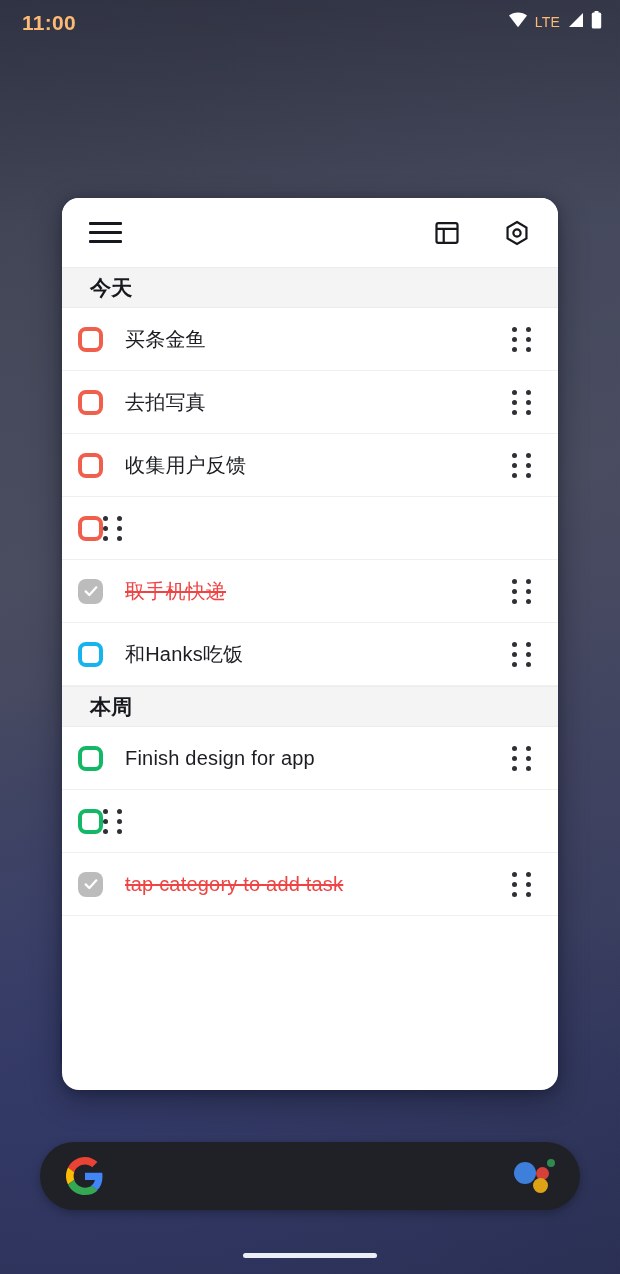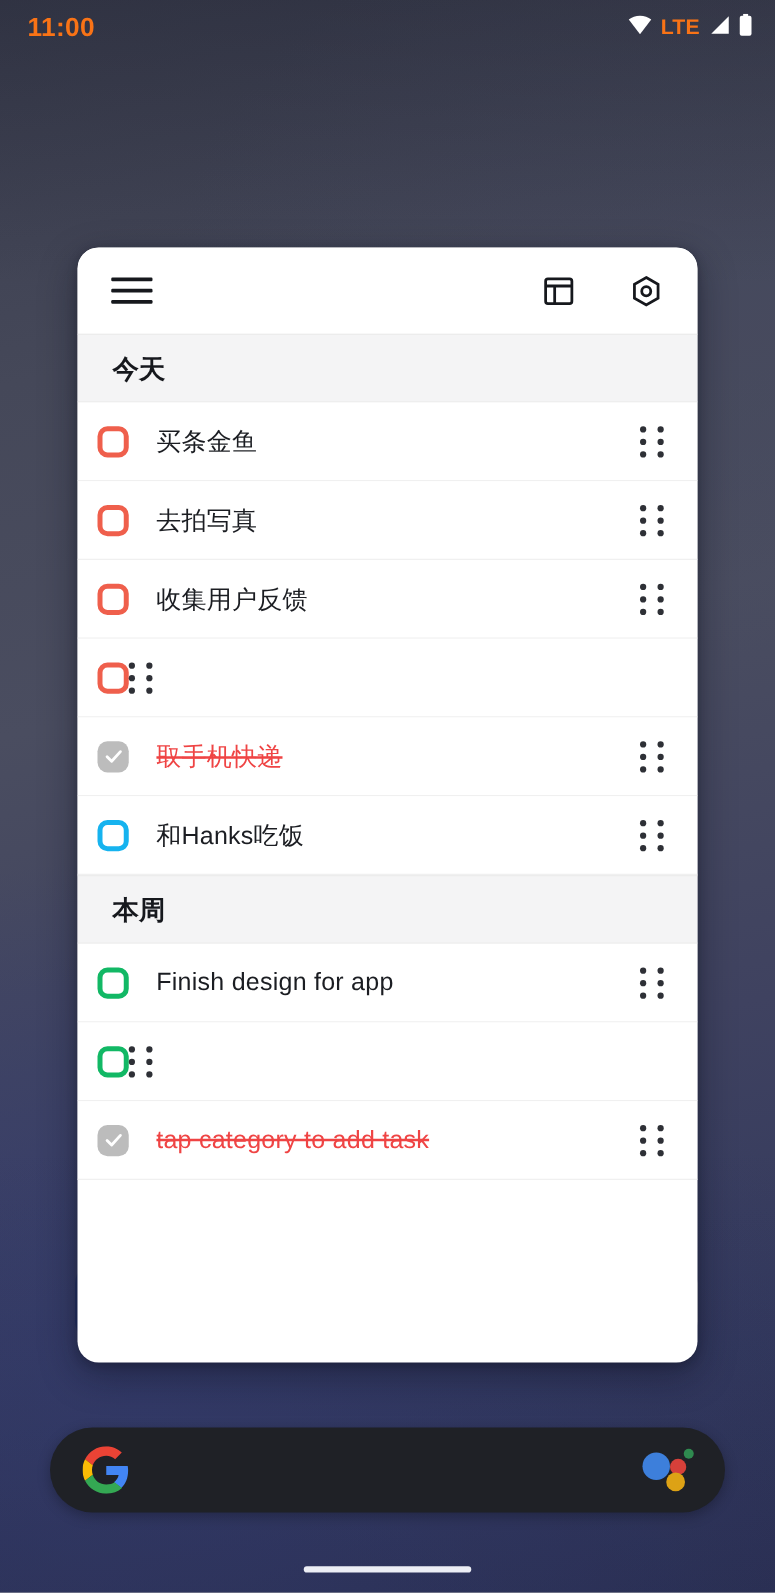--- a/index.html
+++ b/index.html
@@ -21,25 +21,25 @@
   #wallpaper:after{
     content:""; position:absolute; inset:0;
     background:linear-gradient(180deg, rgba(25,27,40,.30) 0%, rgba(25,27,40,0) 18%,
                                        rgba(30,34,66,0) 72%, rgba(34,38,74,.35) 100%);
   }
 
   
   #statusbar{
     position:absolute; top:0; left:0; right:0; height:44px;
     display:flex; align-items:center; justify-content:space-between;
-    padding:0 18px 0 22px; color:#f97316; z-index:6;
+    padding:0 18px 0 22px; color:#fdba74; z-index:6;
   }
   .sb-time{ font-size:21px; font-weight:700; letter-spacing:.3px; line-height:1; }
   .sb-right{ display:flex; align-items:center; gap:7px; }
-  .sb-lte{ font-size:17px; font-weight:700; letter-spacing:.2px; }
+  .sb-lte{ font-size:14px; font-weight:400; letter-spacing:.2px; }
 
   
   .app-ico{ position:absolute; width:64px; height:64px; border-radius:17px; z-index:2; }
   #app-ico-left{ left:60px; top:1010px; background:#243064; }
   #app-ico-right{ left:494px; top:1010px; background:#8d8d8d; }
   #app-ico-right:after{
     content:""; position:absolute; left:14px; top:14px; width:34px; height:34px;
     border-radius:9px; background:#20232c;
   }
 
@@ -56,21 +56,21 @@
   }
   .hdr-right{ display:flex; align-items:center; gap:42px; }
   .icon-btn{ display:flex; align-items:center; justify-content:center; cursor:pointer; }
 
   
   .hamburger{ width:33px; height:21px; display:flex; flex-direction:column; justify-content:space-between; }
   .hamburger i{ display:block; height:3px; background:#16181d; border-radius:1px; }
 
   
   .section-head{
-    background:#f4f4f5; height:55px; display:flex; align-items:center;
+    background:#f4f4f5; height:41px; display:flex; align-items:center;
     padding-left:28px; border-top:1px solid #ececec; border-bottom:1px solid #ececec;
   }
   .section-head .lbl{ font-size:21px; font-weight:700; color:#16181d; letter-spacing:.3px; }
 
   
   .task-row{
     height:63px; display:flex; align-items:center; padding:0 27px 0 16px;
     background:#fff; border-bottom:1px solid #f0f0f0;
   }
   .cb{

